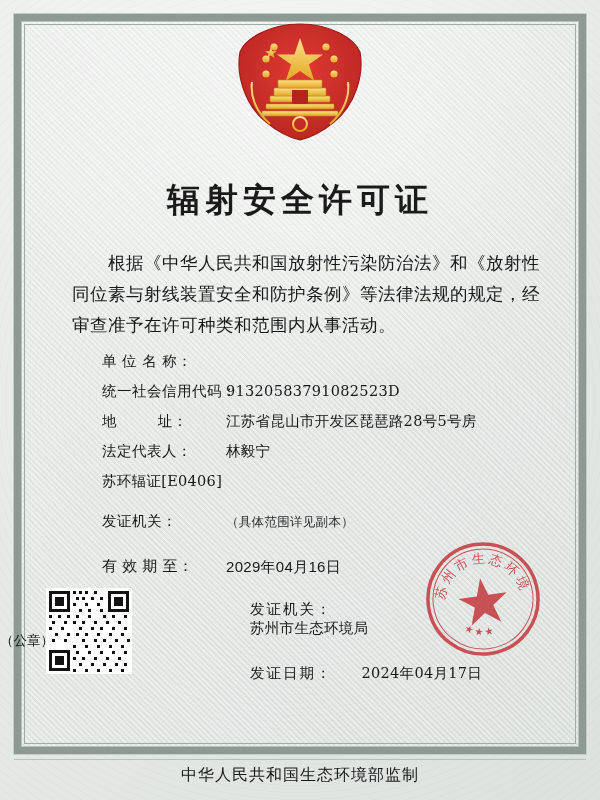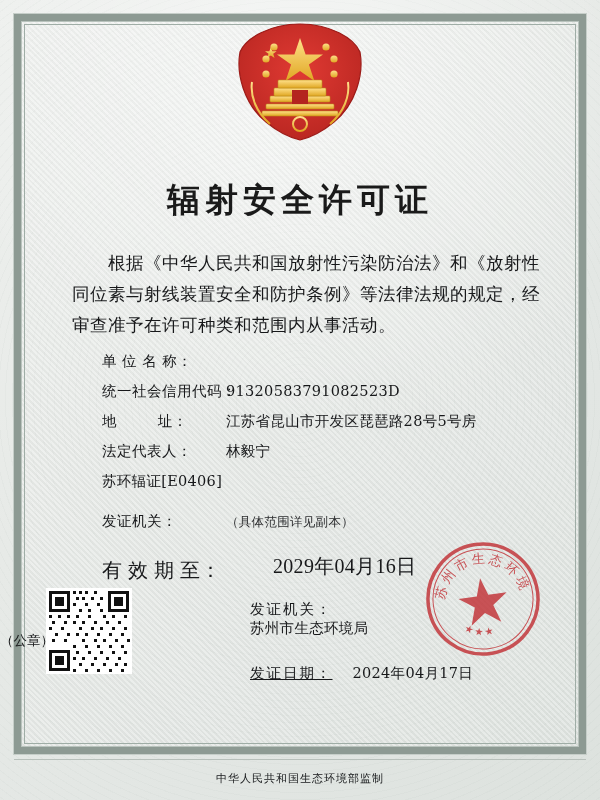--- a/index.html
+++ b/index.html
@@ -118,25 +118,24 @@
     display: block;
     font-size: 12.5px;
     color: #2b2c2e;
     margin-top: 10px;
   }
 
   .validity {
     position: absolute;
     left: 102px;
     top: 557px;
-    font-size: 20px;
+    font-size: 15px;
     color: #17181a;
     display: flex;
-    font-family: Liberation Serif, serif;
-    gap: 47px;
+    font-family: Liberation Sans, sans-serif;
   }
   .validity .field-label { width: 124px; flex: 0 0 124px; white-space: pre; }
 
   .issuer {
     position: absolute;
     left: 250px;
     top: 600px;
     font-size: 14.5px;
     color: #17181a;
     display: flex;
@@ -158,21 +157,21 @@
 
   .issue-date {
     position: absolute;
     left: 250px;
     top: 664px;
     font-size: 14.5px;
     color: #17181a;
     display: flex;
     font-family: "DejaVu Serif", serif;
   }
-  .issue-date-label { margin-right: 20px; letter-spacing: 2px; text-decoration: underline; }
+  .issue-date-label { margin-right: 29px; letter-spacing: 2px; }
 
   
   .seal {
     position: absolute;
     right: 58px;
     top: 540px;
     width: 118px;
     height: 118px;
     opacity: 0.78;
     transform: rotate(-8deg);
@@ -186,21 +185,21 @@
     width: 86px;
     height: 86px;
   }
 
   .footer {
     position: absolute;
     left: 0;
     right: 0;
     bottom: 14px;
     text-align: center;
-    font-size: 11px;
+    font-size: 16px;
     color: #16181a;
     letter-spacing: 1px;
     font-family: "DejaVu Serif", serif;
   }
 
   .footer-rule {
     position: absolute;
     left: 14px;
     right: 14px;
     bottom: 40px;

